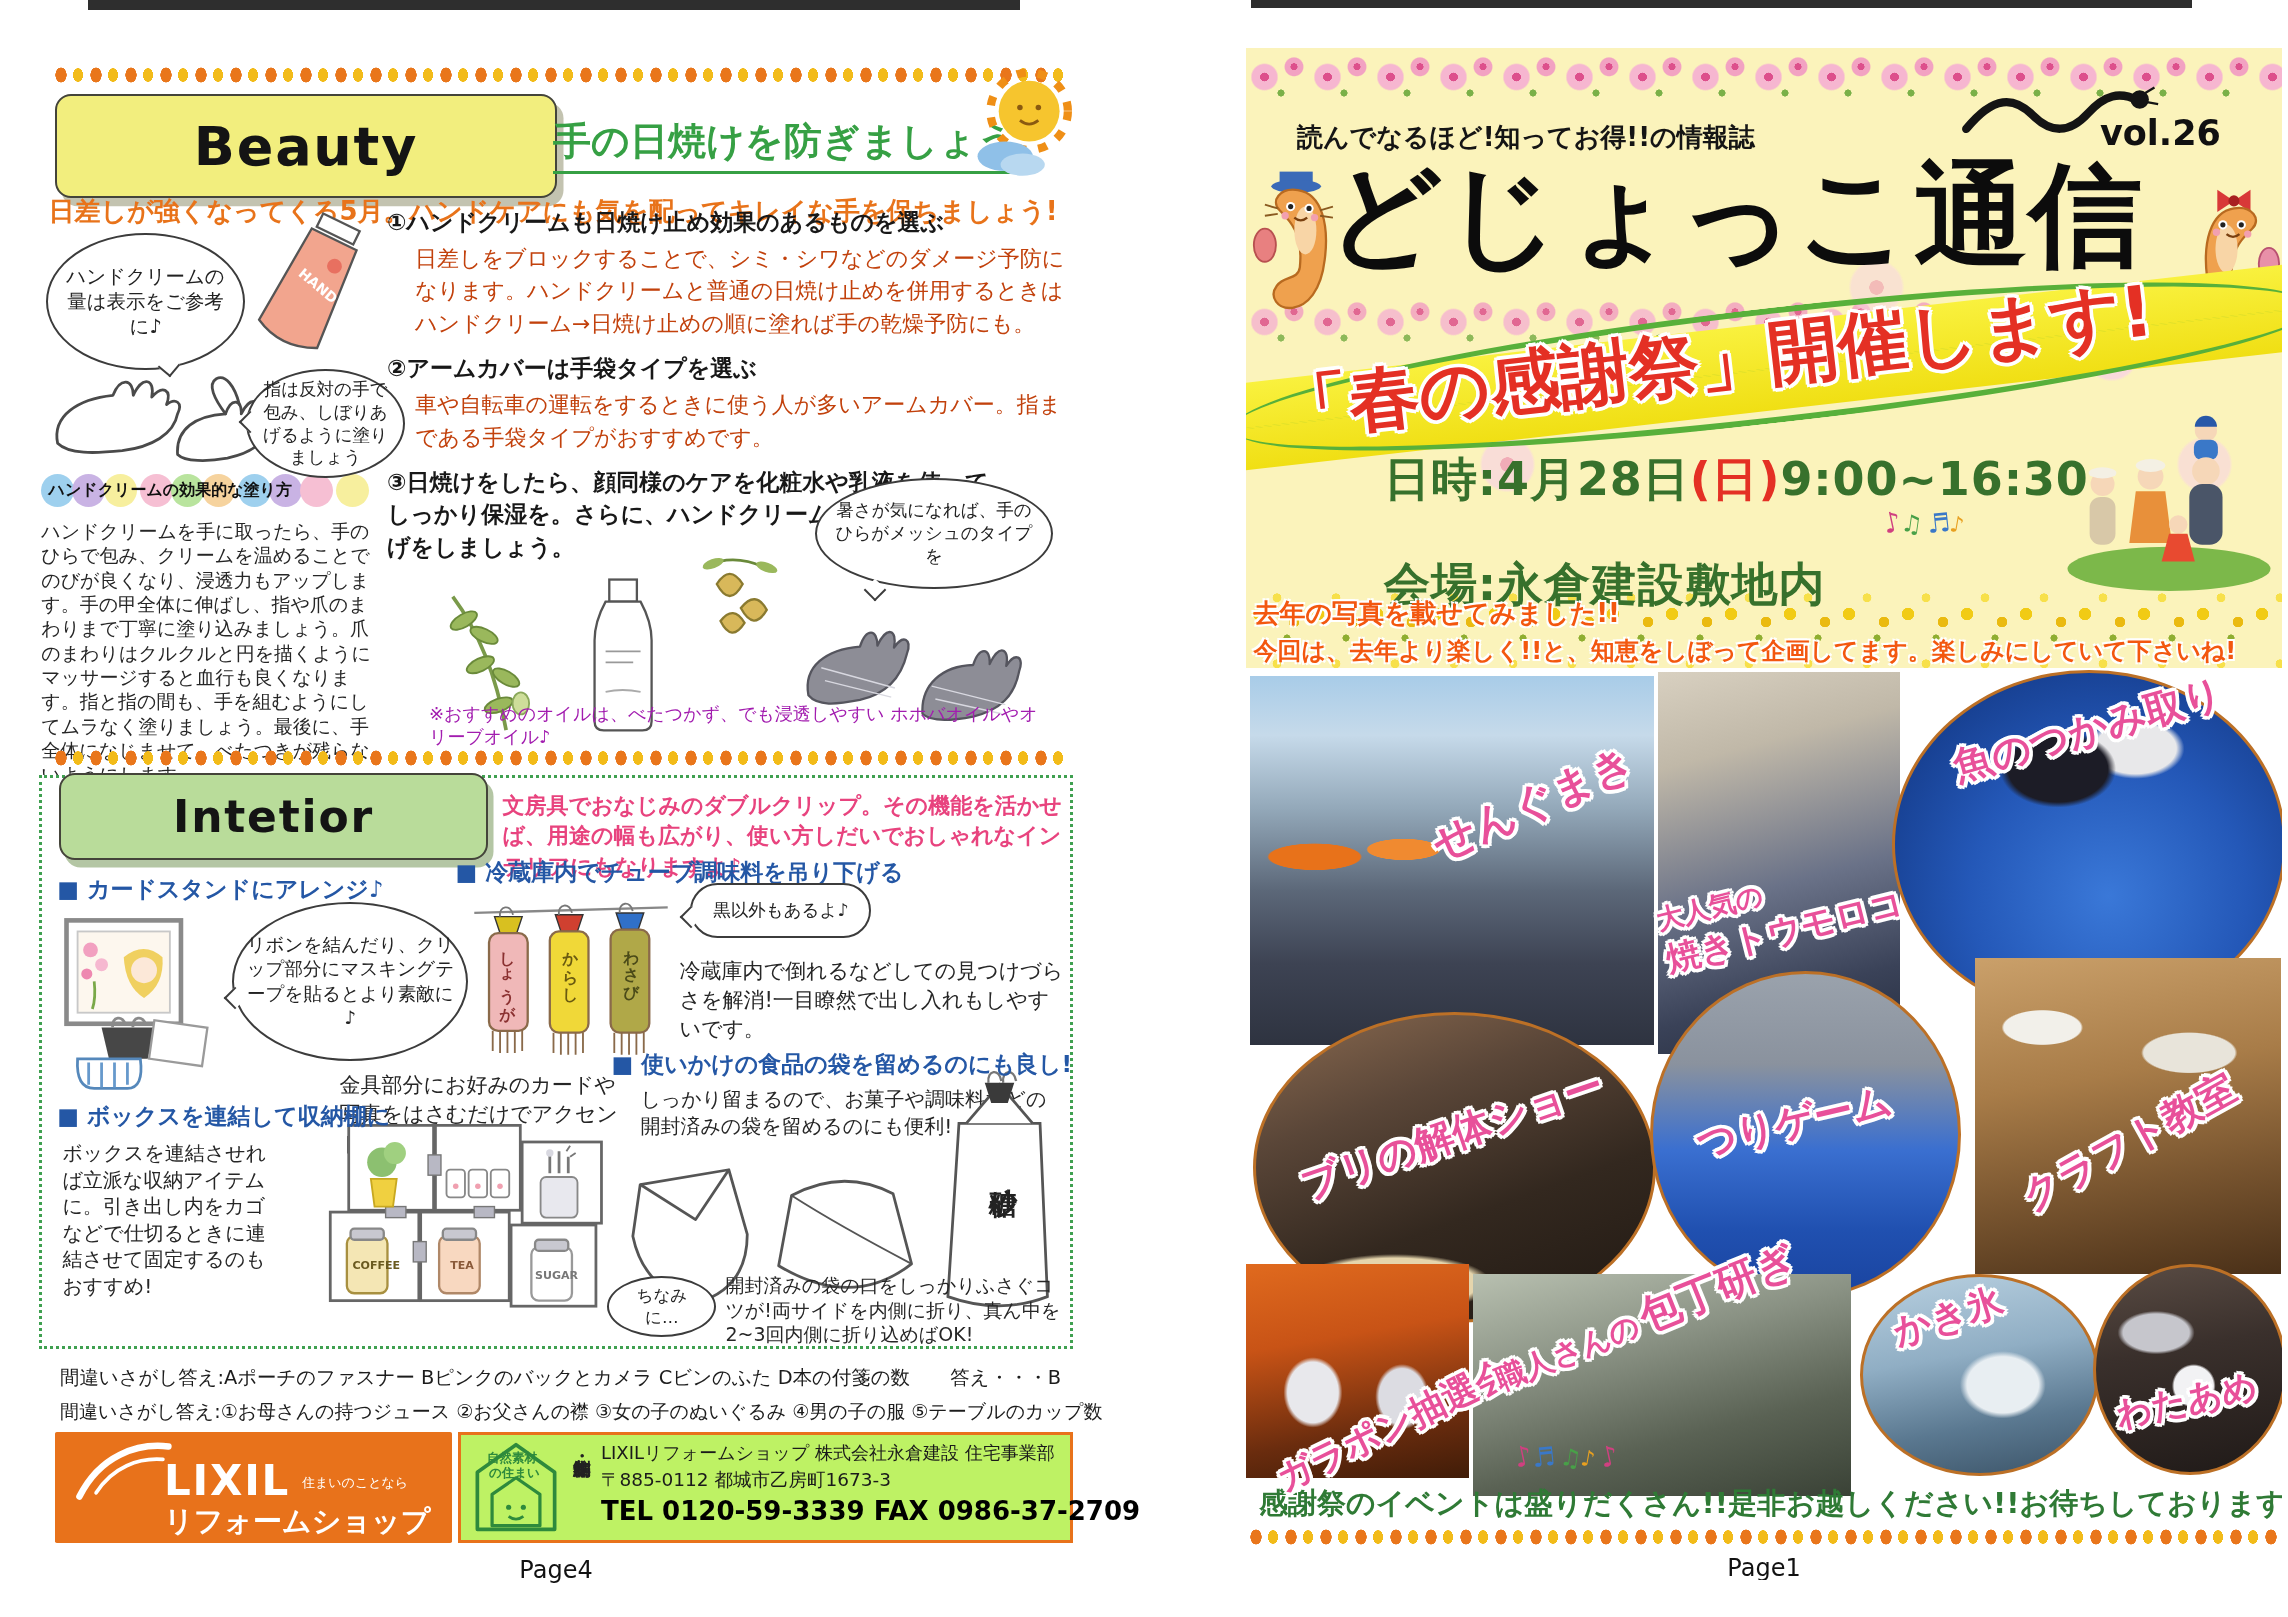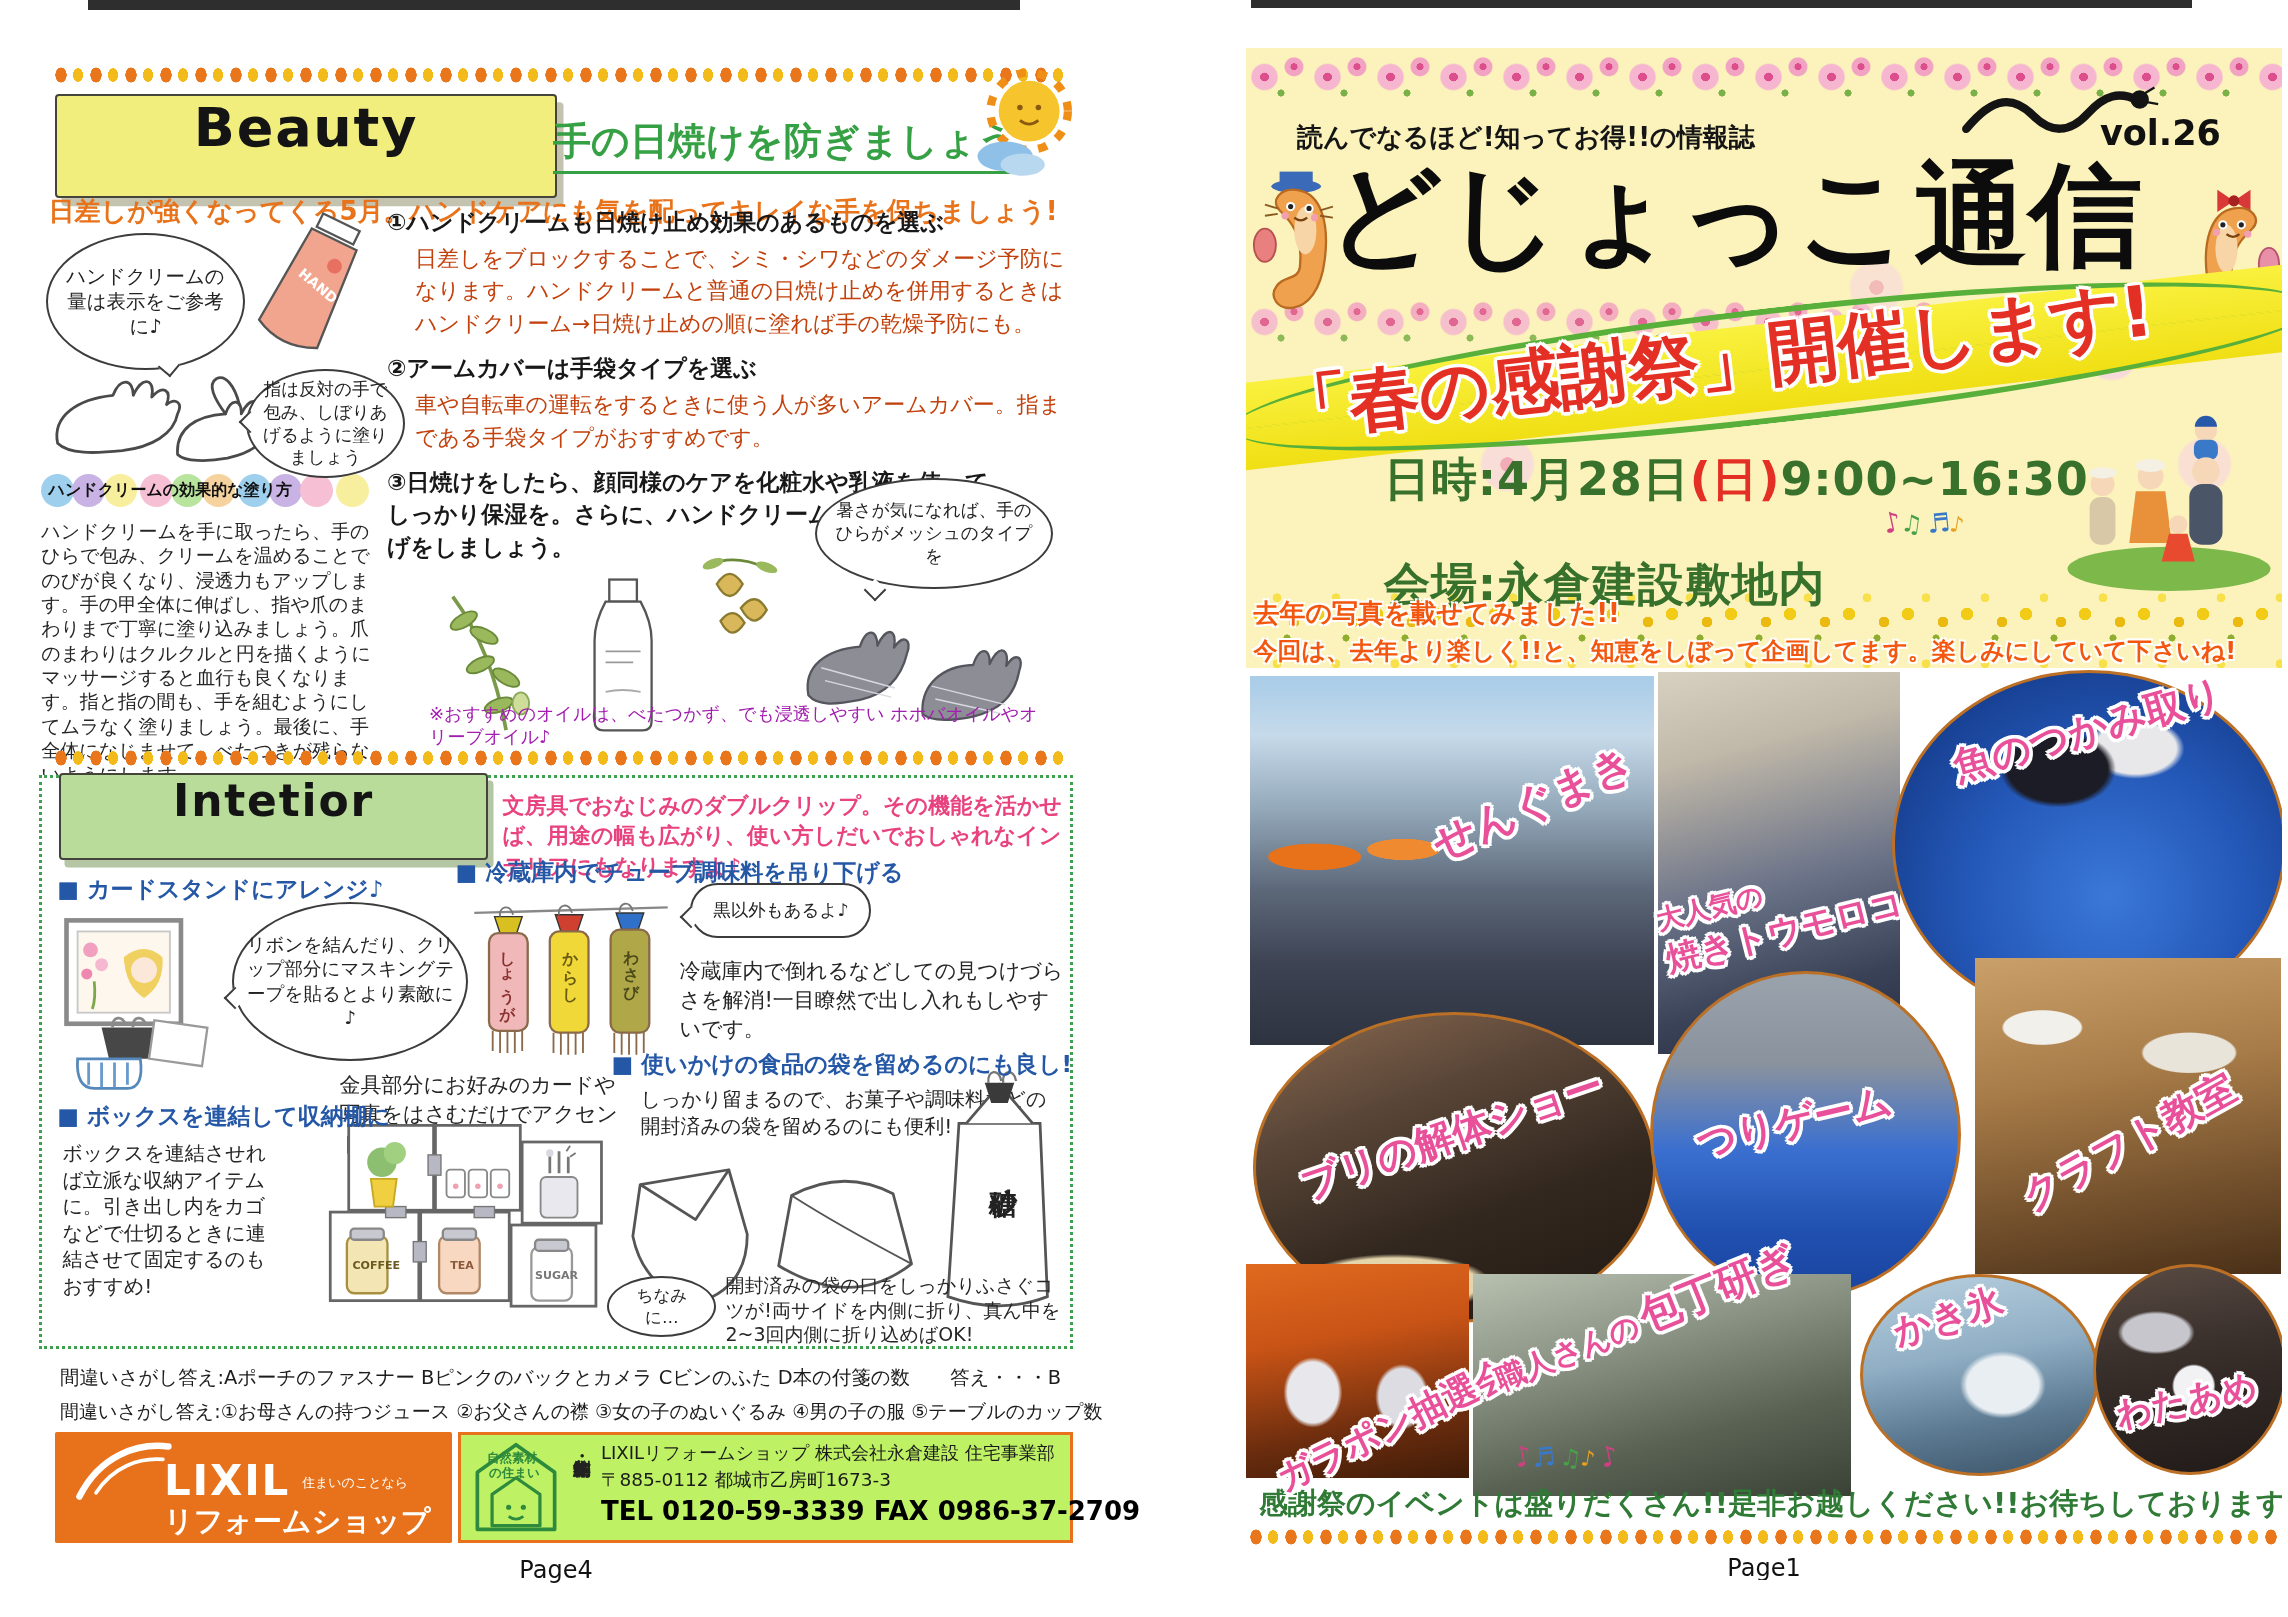--- a/index.html
+++ b/index.html
@@ -35,22 +35,22 @@
 
   
   .bubble{position:absolute;background:#fff;border:2.8px solid #3c3c3c;border-radius:50%;
     display:flex;align-items:center;justify-content:center;text-align:center;
     color:#222;line-height:1.3;padding:11px;box-sizing:border-box;z-index:4;}
   .pill{border-radius:37px;}
   .tail{position:absolute;width:14px;height:14px;background:#fff;z-index:5;
     border-right:2.8px solid #3c3c3c;border-bottom:2.8px solid #3c3c3c;}
 
   
-  .badge-box{position:absolute;display:flex;justify-content:center;
-    border:2.3px solid #44443a;border-radius:4px;font-weight:bold;color:#141414;letter-spacing:1.8px;}
+  .badge-box{position:absolute;display:flex;align-items:center;justify-content:center;
+    border:2.3px solid #44443a;border-radius:16px;font-weight:bold;color:#141414;letter-spacing:1.8px;}
   .badge-beauty{background:#f2ee7e;box-shadow:6.5px 8.3px 0 #c3c3b0;font-size:54px;}
   .badge-interior{background:#b9dc9a;box-shadow:5.5px 7.4px 0 #b4c6a4;font-size:44px;}
 
   .green-title{color:#36a044;font-weight:bold;border-bottom:3.7px solid #36a044;padding-bottom:3.7px;}
   .lead{color:#e8731a;font-weight:bold;}
   .blue-head{color:#2457a5;font-weight:bold;font-size:23px;white-space:nowrap;z-index:3;}
   .pink-intro{color:#e8437e;font-weight:bold;font-size:22px;line-height:1.38;}
   .hand-text{color:#262626;}
   .tip-head{font-size:23px;font-weight:bold;color:#181818;margin:0 0 4.6px;line-height:1.4;}
   .tip-body{font-size:22px;color:#c2410c;margin:0 0 12px;padding-left:28px;line-height:1.48;}

